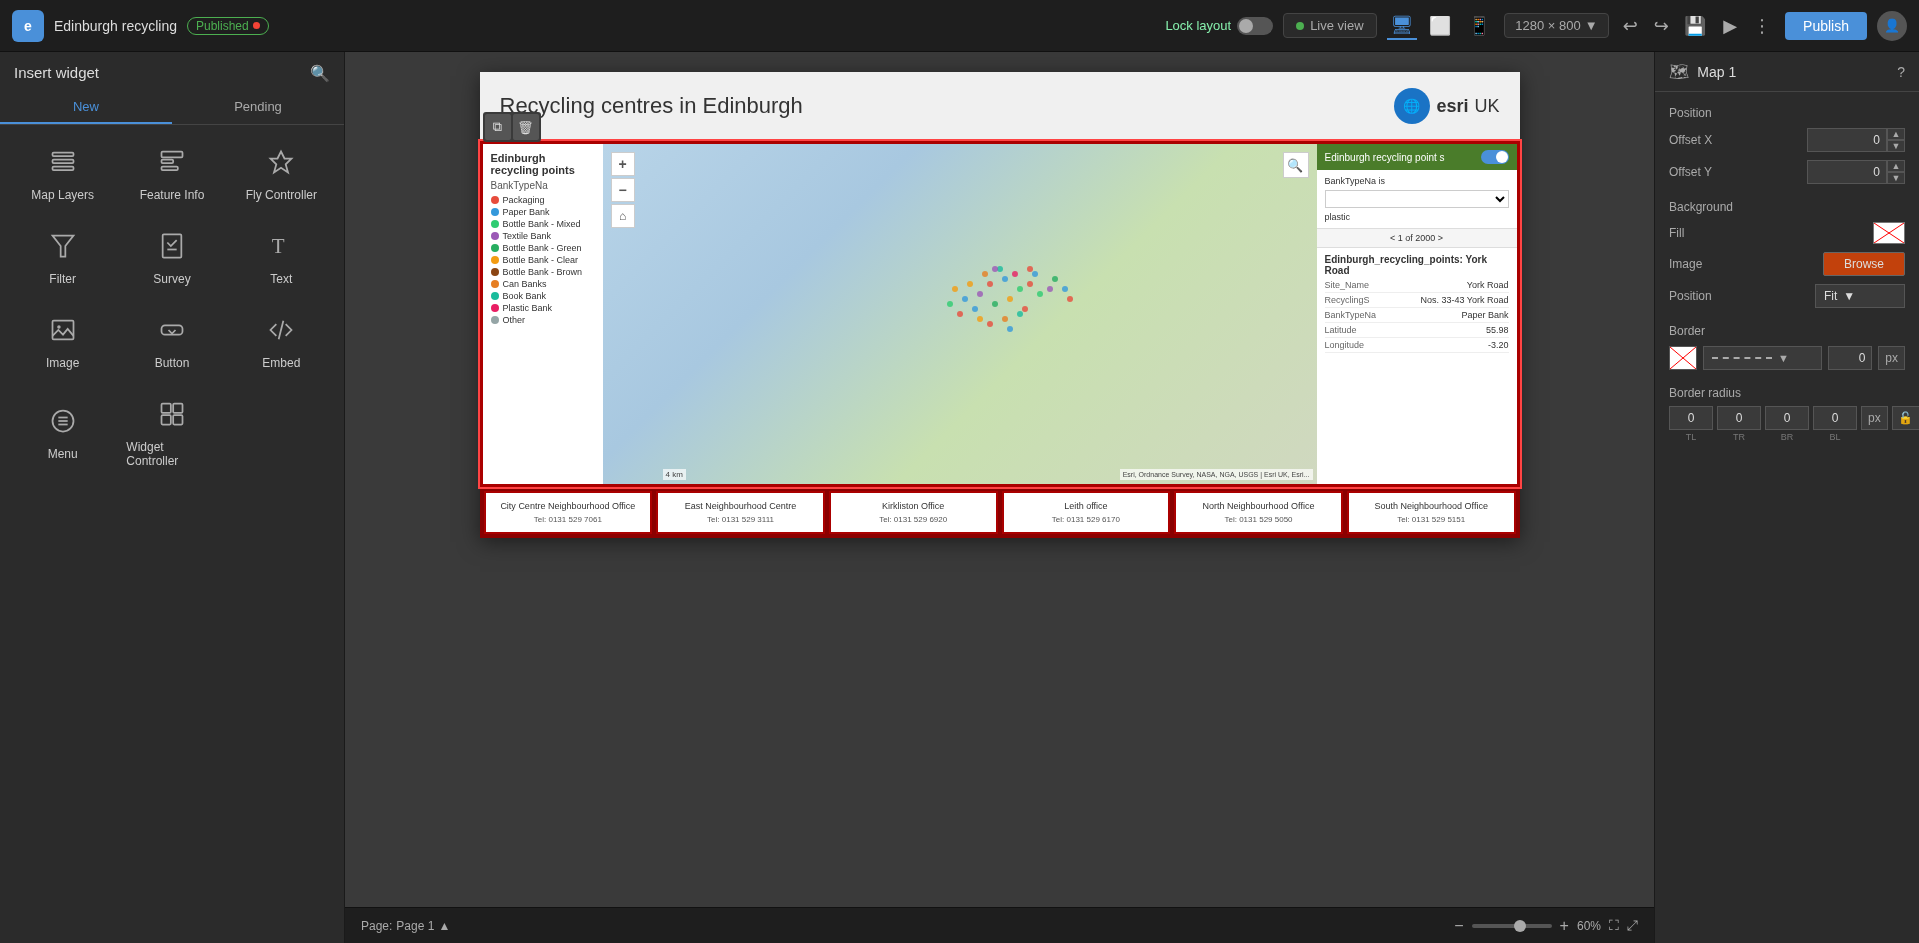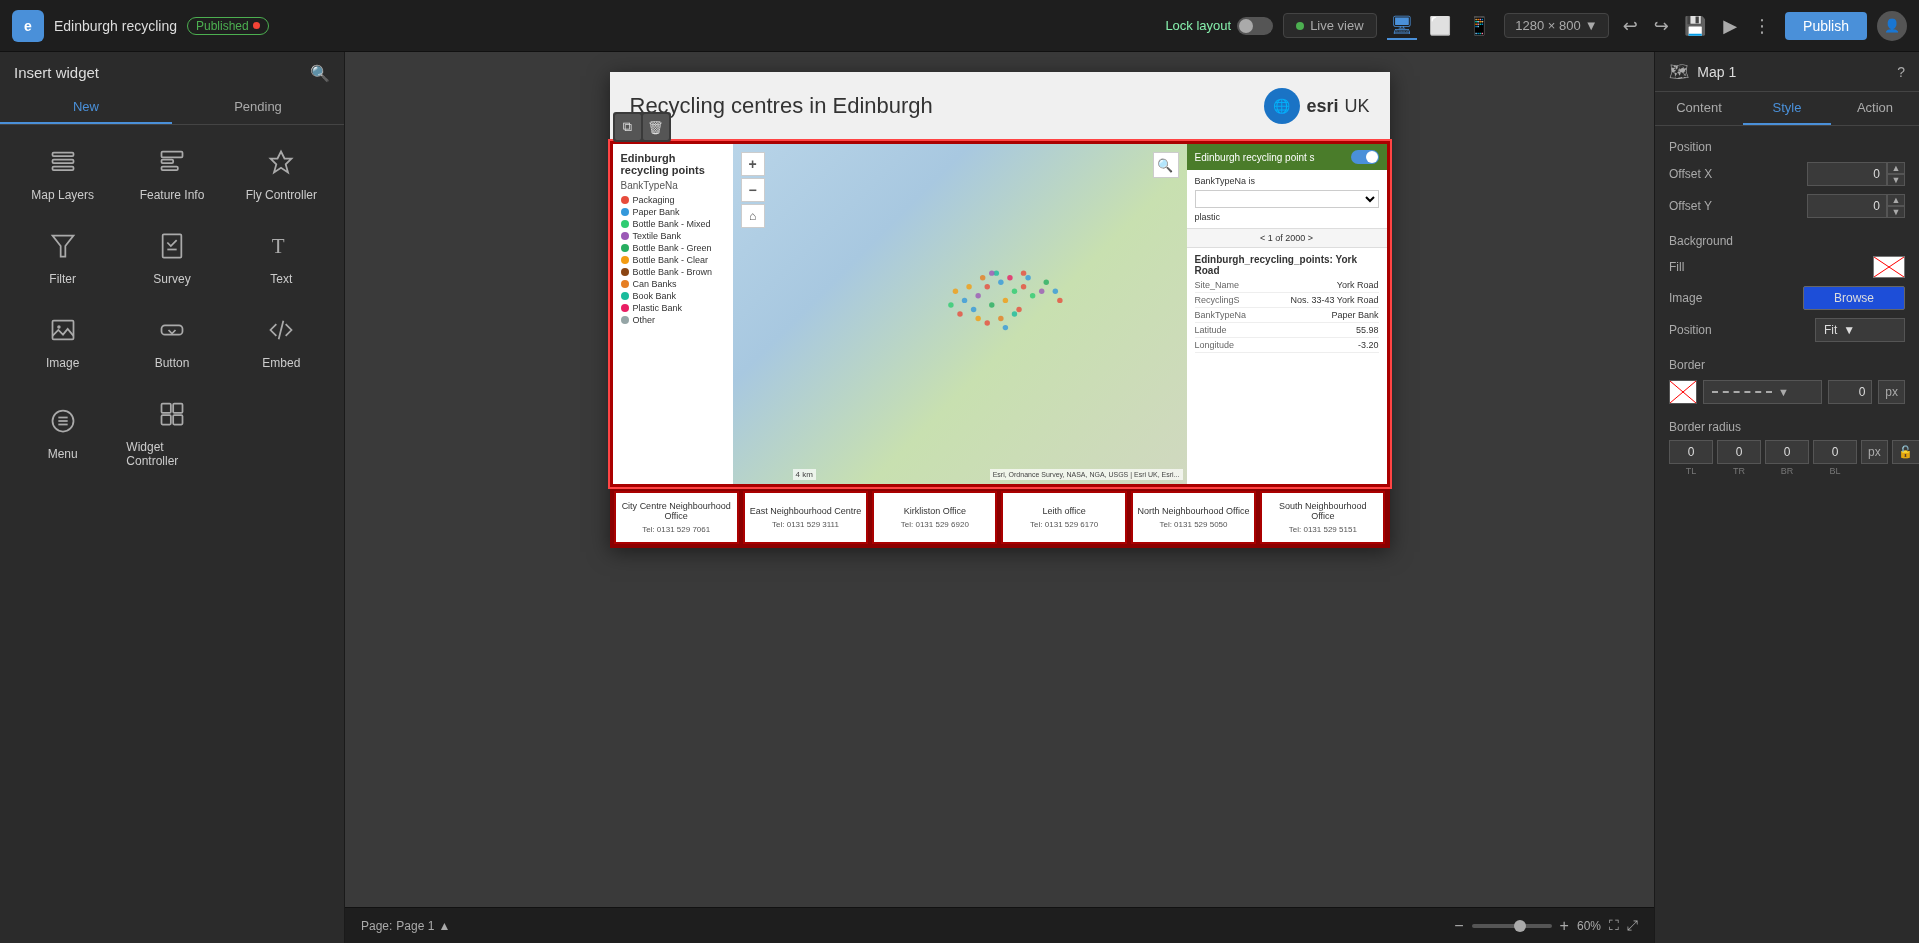--- a/index.html
+++ b/index.html
@@ -38,21 +38,21 @@
     .sidebar-tab { flex: 1; text-align: center; padding: 8px; cursor: pointer; color: #aaa; font-size: 13px; border-bottom: 2px solid transparent; }
     .sidebar-tab.active { color: #4a90d9; border-bottom-color: #4a90d9; }
     .widget-grid { display: grid; grid-template-columns: 1fr 1fr 1fr; gap: 0; padding: 8px; overflow-y: auto; }
     .widget-item { display: flex; flex-direction: column; align-items: center; justify-content: center; gap: 6px; padding: 14px 8px; cursor: pointer; border-radius: 4px; color: #ccc; font-size: 12px; border: 1px solid transparent; }
     .widget-icon { font-size: 24px; color: #aaa; }
     .widget-icon svg { width: 28px; height: 28px; fill: none; stroke: #aaa; stroke-width: 1.5; }
 
     
     #canvas-area { flex: 1; background: #3a3a3a; display: flex; flex-direction: column; position: relative; overflow: hidden; }
     #canvas-wrapper { flex: 1; overflow: auto; display: flex; align-items: flex-start; justify-content: center; padding: 20px; }
-    .canvas { width: 780px; background: white; position: relative; box-shadow: 0 4px 20px rgba(0,0,0,0.5); }
+    .canvas { width: 1040px; background: white; position: relative; box-shadow: 0 4px 20px rgba(0,0,0,0.5); }
 
     
     .story-header { background: #f0f0f0; padding: 16px 20px; display: flex; align-items: center; justify-content: space-between; border-bottom: 1px solid #ddd; }
     .story-title { font-size: 22px; color: #333; font-weight: 400; }
     .esri-logo { display: flex; align-items: center; gap: 6px; font-size: 18px; color: #333; }
     .esri-globe { width: 36px; height: 36px; background: #1a73c5; border-radius: 50%; display: flex; align-items: center; justify-content: center; color: white; font-size: 14px; }
 
     
     .map-section { position: relative; border: 3px solid #a00; margin: 0; }
     .map-toolbar { position: absolute; top: -32px; left: 0; display: flex; gap: 2px; z-index: 10; background: #3a3a3a; border-radius: 3px; padding: 2px; }
@@ -118,21 +118,21 @@
     .rp-content { padding: 14px; overflow-y: auto; flex: 1; }
     .rp-section { margin-bottom: 16px; }
     .rp-section-title { color: #aaa; font-size: 12px; margin-bottom: 8px; font-weight: 500; }
     .rp-row { display: flex; align-items: center; justify-content: space-between; margin-bottom: 8px; }
     .rp-label { color: #aaa; font-size: 12px; }
     .rp-input-group { display: flex; align-items: center; }
     .rp-input { background: #3a3a3a; border: 1px solid #555; color: #ddd; width: 80px; padding: 4px 6px; font-size: 12px; text-align: right; }
     .rp-stepper { display: flex; flex-direction: column; }
     .rp-step-btn { background: #3a3a3a; border: 1px solid #555; color: #aaa; width: 18px; height: 12px; cursor: pointer; font-size: 9px; display: flex; align-items: center; justify-content: center; line-height: 1; }
     .color-swatch { width: 32px; height: 22px; background: white; border: 1px solid #555; cursor: pointer; }
-    .browse-btn { background: #1d4ed8; border: 1px solid #666; color: #ddd; padding: 4px 30px; cursor: pointer; font-size: 12px; border-radius: 2px; }
+    .browse-btn { background: #c2410c; border: 1px solid #666; color: #ddd; padding: 4px 20px; cursor: pointer; font-size: 12px; border-radius: 2px; }
     .pos-select { background: #3a3a3a; border: 1px solid #555; color: #ddd; padding: 4px 8px; font-size: 12px; appearance: none; cursor: pointer; display: flex; align-items: center; gap: 4px; }
     .border-section { margin-bottom: 16px; }
     .border-row { display: flex; align-items: center; gap: 6px; margin-bottom: 8px; }
     .border-swatch { width: 28px; height: 24px; background: white; border: 1px solid #555; cursor: pointer; }
     .border-style { flex: 1; background: #3a3a3a; border: 1px solid #555; height: 24px; display: flex; align-items: center; padding: 0 8px; cursor: pointer; }
     .border-style-line { width: 60px; border-top: 2px dashed #aaa; }
     .border-width { width: 44px; background: #3a3a3a; border: 1px solid #555; color: #ddd; padding: 4px 6px; font-size: 12px; text-align: right; }
     .border-unit { background: #3a3a3a; border: 1px solid #555; color: #aaa; padding: 4px 6px; font-size: 12px; }
     .border-radius-title { color: #aaa; font-size: 12px; margin-bottom: 6px; }
     .br-inputs { display: grid; grid-template-columns: 1fr 1fr 1fr 1fr; gap: 4px; }
@@ -538,25 +538,20 @@
   </div>
 
   <div id="right-panel">
     <div class="rp-header">
       <div class="rp-title">
         <span class="rp-title-icon">🗺</span>
         <span>Map 1</span>
       </div>
       <button class="help-btn">?</button>
     </div>
-    <div class="rp-tabs">
-      <div class="rp-tab">Content</div>
-      <div class="rp-tab active">Style</div>
-      <div class="rp-tab">Action</div>
-    </div>
     <div class="rp-content">
 
       <div class="rp-section">
         <div class="rp-section-title">Position</div>
         <div class="rp-row">
           <span class="rp-label">Offset X</span>
           <div class="rp-input-group">
             <input class="rp-input" value="0" style="width: 80px;">
             <div class="rp-stepper">
               <button class="rp-step-btn">▲</button>

